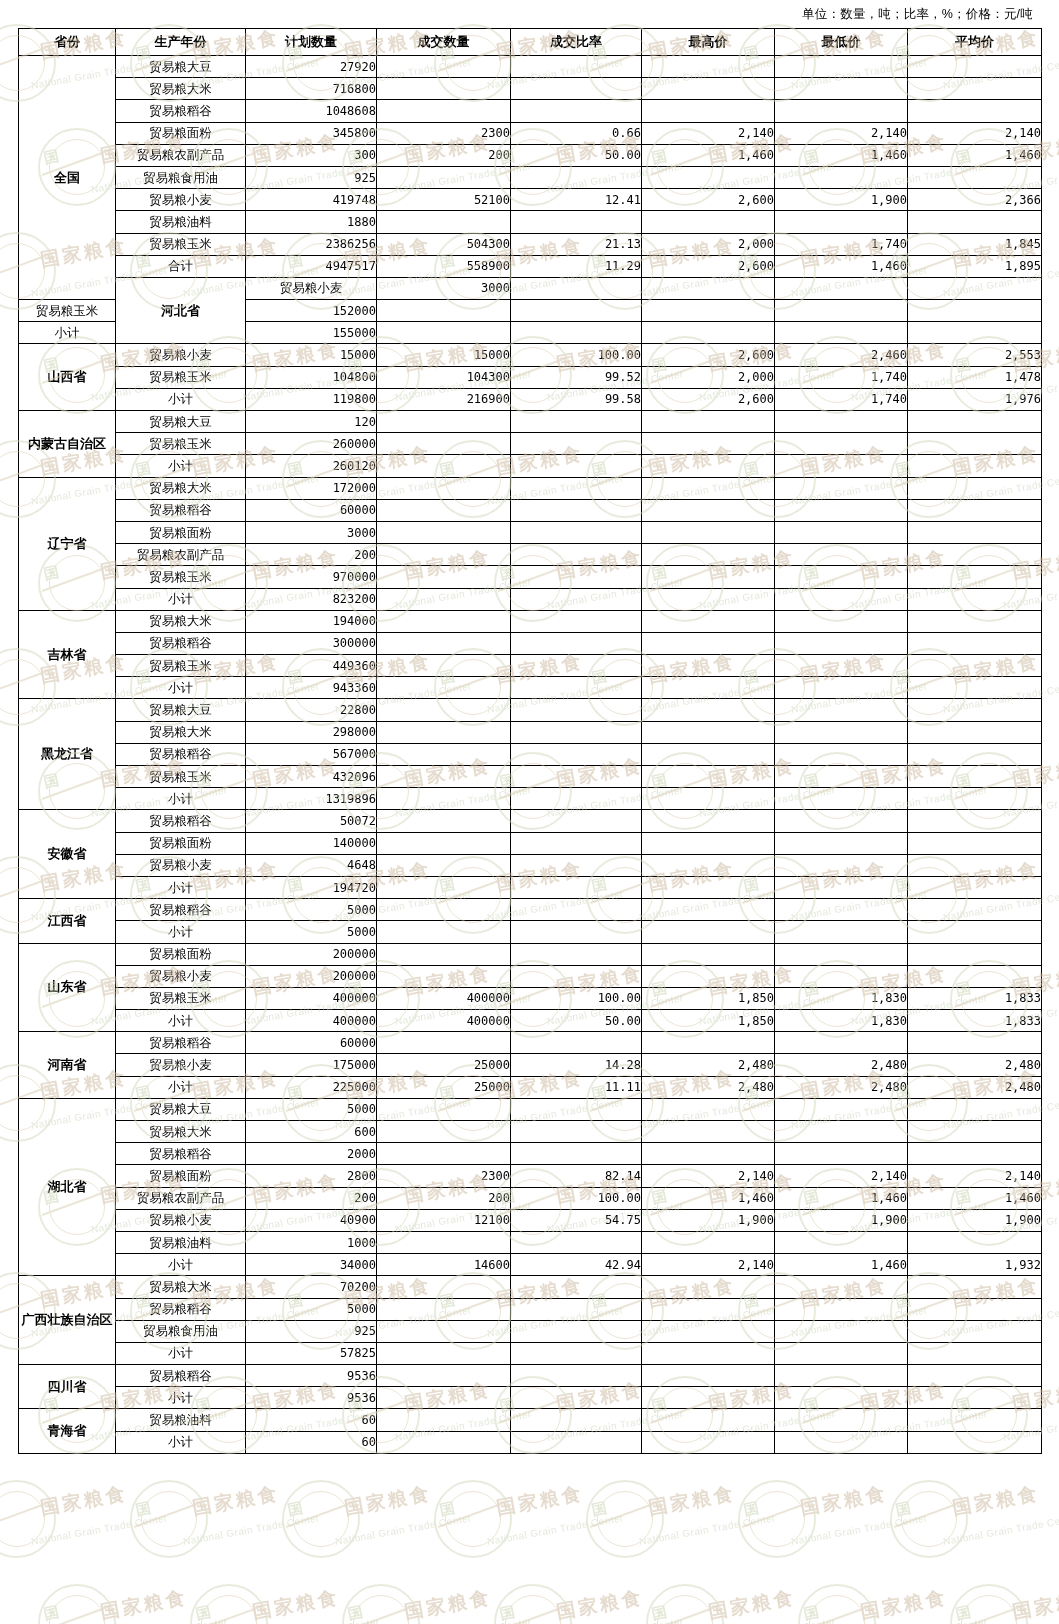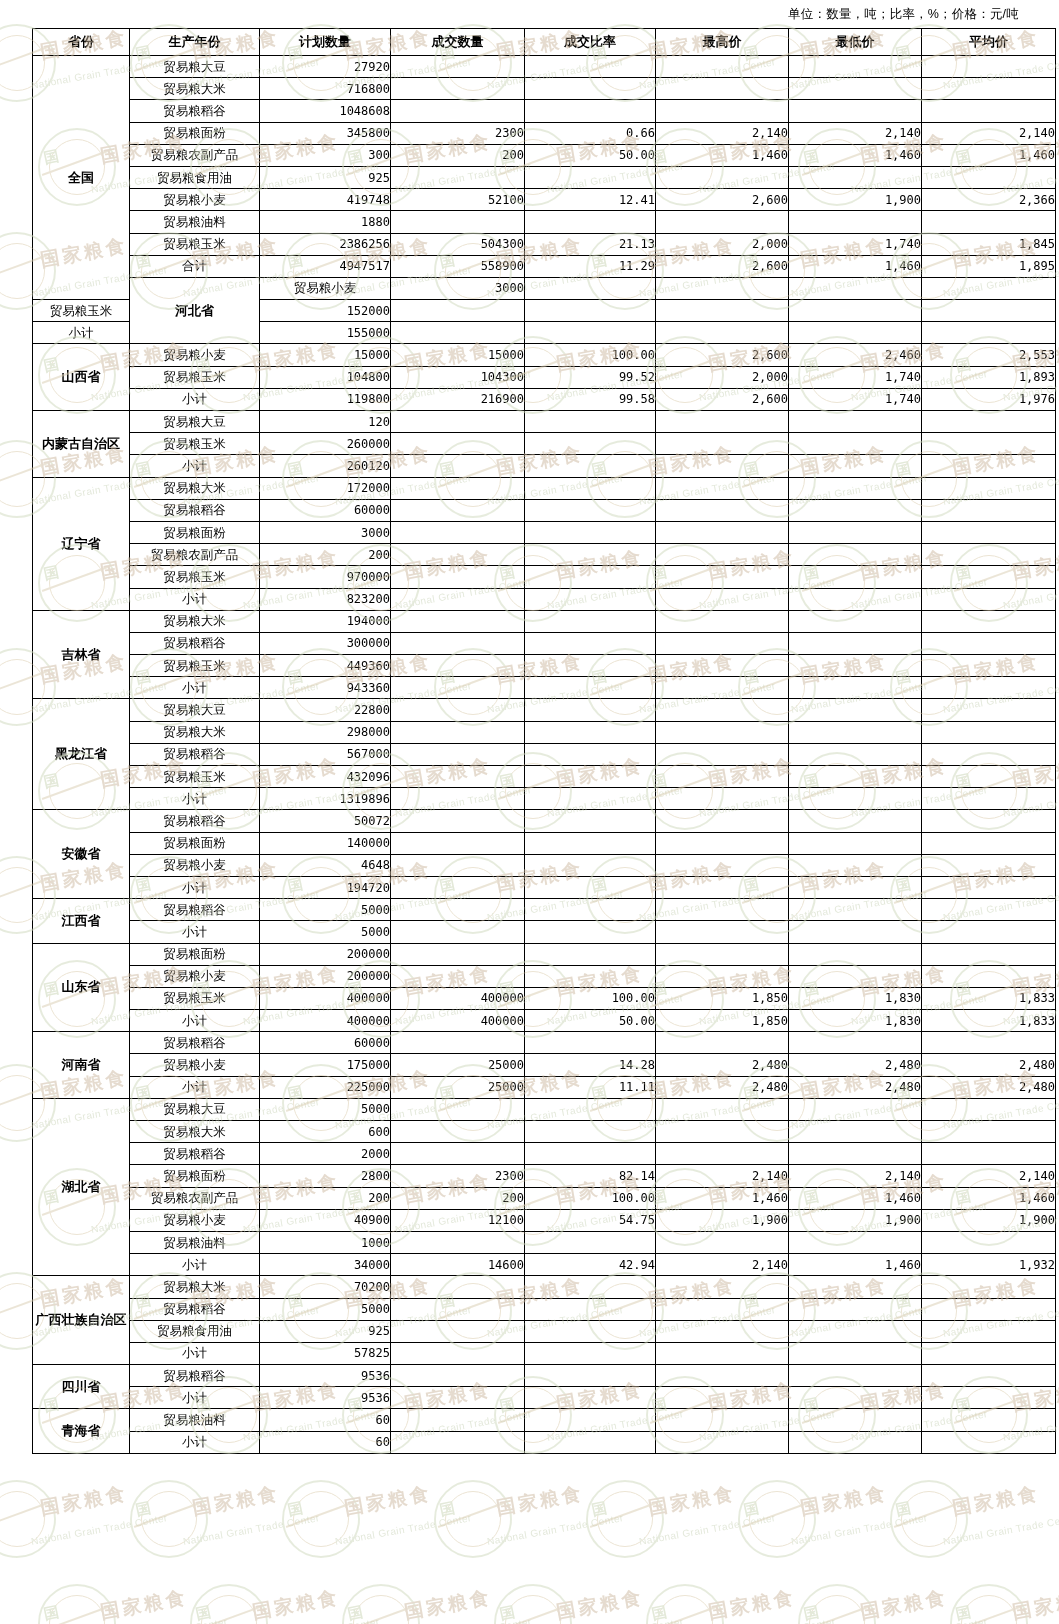--- a/index.html
+++ b/index.html
@@ -13,21 +13,21 @@
     font-family: "Liberation Sans", "DejaVu Sans", sans-serif;
     color: #000000;
     position: relative;
     overflow: hidden;
   }
   .page {
     position: relative;
     width: 1059px;
     height: 1624px;
     box-sizing: border-box;
-    padding: 0 32px;
+    padding: 0 18px;
   }
   .unit-note {
     text-align: right;
     font-size: 12.5px;
     padding: 6px 8px 5px 0;
     letter-spacing: 0.2px;
   }
   table.grain {
     border-collapse: collapse;
     width: 1023px;
@@ -315,21 +315,21 @@
           <td class="num">2,460</td>
           <td class="num">2,553</td>
         </tr>
         <tr>
           <td class="cat">贸易粮玉米</td>
           <td class="num">104800</td>
           <td class="num">104300</td>
           <td class="num">99.52</td>
           <td class="num">2,000</td>
           <td class="num">1,740</td>
-          <td class="num">1,893</td>
+          <td class="num">1,478</td>
         </tr>
         <tr>
           <td class="cat subtotal">小计</td>
           <td class="num">119800</td>
           <td class="num">216900</td>
           <td class="num">99.58</td>
           <td class="num">2,600</td>
           <td class="num">1,740</td>
           <td class="num">1,976</td>
         </tr>

